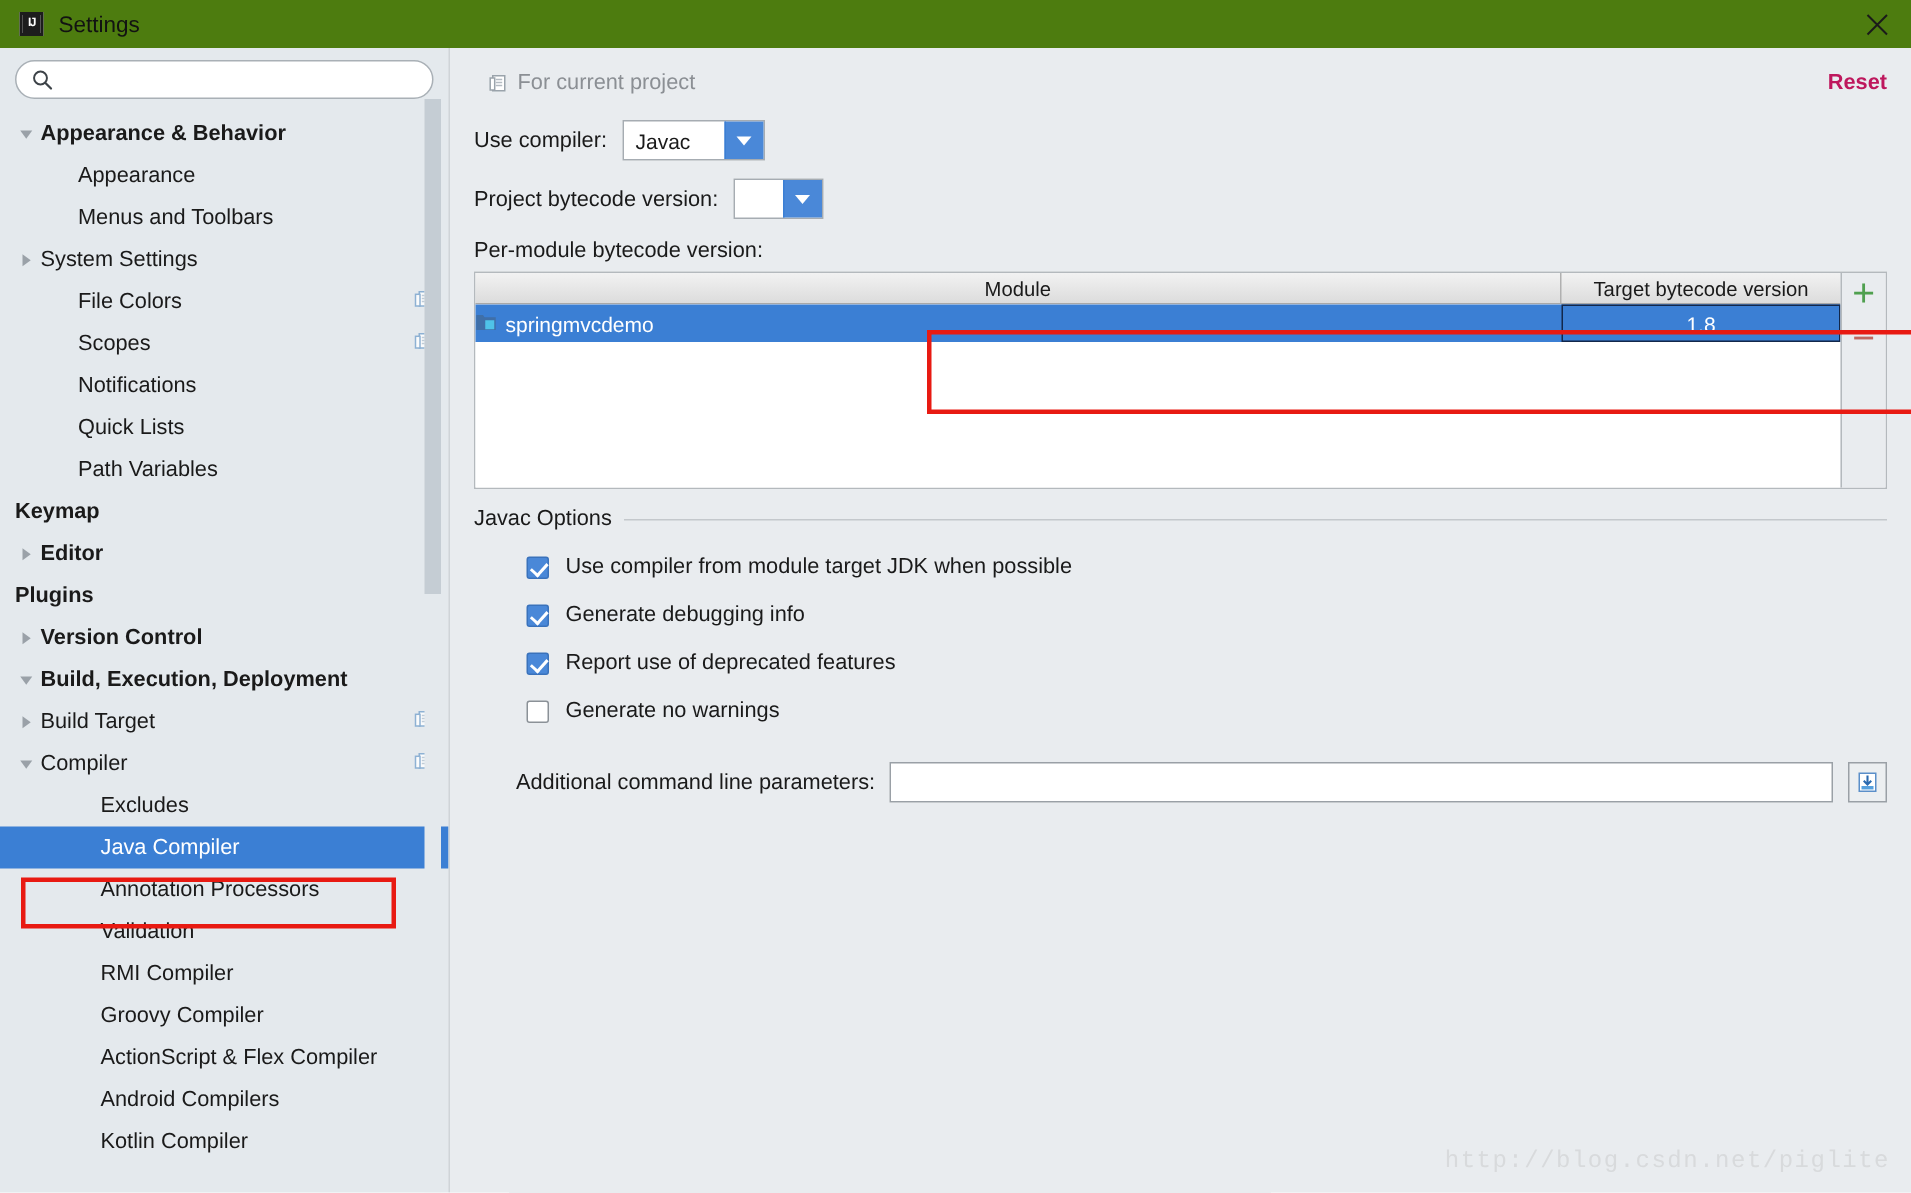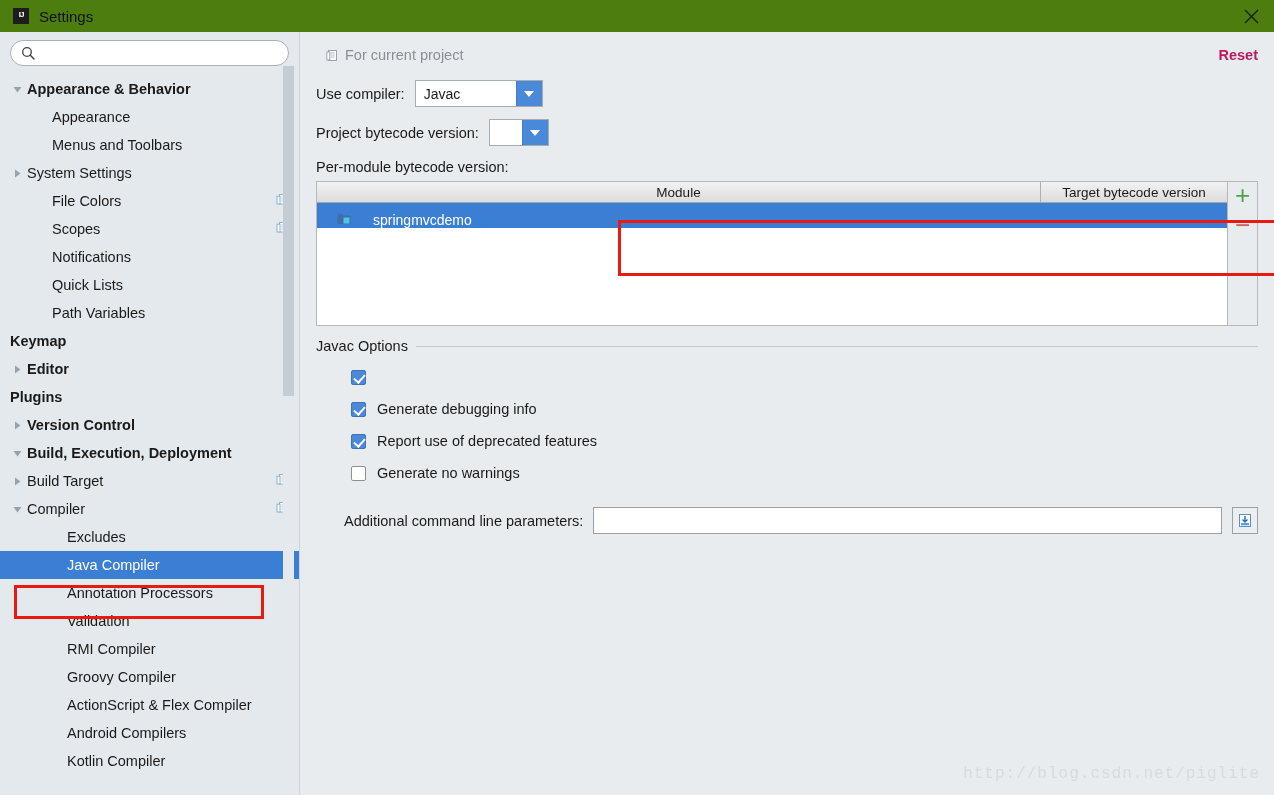--- a/index.html
+++ b/index.html
@@ -140,21 +140,21 @@
     width:26px; background:#4a88d8;
     display:flex; align-items:center; justify-content:center;
     border-left:1px solid #3b7fd4;
   }
   .combo .arrow i {
     display:block; width:0; height:0;
     border-left:5px solid transparent;
     border-right:5px solid transparent;
     border-top:6px solid #ffffff;
   }
-  #compiler-combo .val { width:100px; }
+  #compiler-combo .val { width:67px; }
   #bytecode-combo .val { width:32px; }
 
   #permod-label { margin-top:13px; font-size:14.5px; }
 
   
   #table-wrap {
     margin-top:6px; height:145px;
     background:#ffffff; border:1px solid #b4b9bd;
     display:flex; flex-direction:column;
     position:relative;
@@ -170,22 +170,22 @@
   #thead .th {
     display:flex; align-items:center; justify-content:center;
     font-size:13.5px; color:#1a1a1a;
   }
   #thead .th.col-module { flex:1; border-right:1px solid #b0b0b0; }
   #thead .th.col-target { width:186px; flex:none; }
   #tbody { flex:1; background:#ffffff; }
   .trow { height:25px; display:flex; align-items:stretch; }
   .trow.selected { background:#3b7fd4; }
   .trow .cell-module {
-    flex:1; min-width:0; display:flex; align-items:flex-end;
-    padding-left:20px; gap:22px; font-size:14px;
+    flex:1; min-width:0; display:flex; align-items:center;
+    padding-left:0; gap:6px; font-size:14px;
   }
   .trow.selected .cell-module { color:#ffffff; }
   .trow .cell-target {
     width:186px; flex:none;
     display:flex; align-items:center; justify-content:center;
     font-size:14px;
   }
   .trow.selected .cell-target {
     background:#3b7fd4; border:1px solid #12274a; color:#ffffff;
   }
@@ -476,40 +476,42 @@
           </div>
           <div id="tbody">
               <div class="trow selected">
                 <div class="cell-module">
                   <span><svg class="mod-icon" width="14" height="13" viewBox="0 0 14 13">
                       <path d="M0.5 2 L5 2 L6 3.5 L13.5 3.5 L13.5 12 L0.5 12 Z" fill="#3f6fa8"></path>
                       <rect x="6.5" y="5.5" width="6" height="6" fill="#4fc3e8"></rect>
                     </svg></span>
                   <span>springmvcdemo</span>
                 </div>
+                <div class="cell-target">1.8</div>
               </div>
             </div>
         </div>
         <div id="table-side">
           <div class="pm-btn" id="add-btn">+</div>
           <div class="pm-btn" id="remove-btn">−</div>
         </div>
       </div>
     </div>
 
     <div id="hl-table"></div>
 
     <div id="javac-group">
       <div id="javac-legend-row">
         <span id="javac-legend">Javac Options</span>
         <span id="javac-rule"></span>
       </div>
       <div id="cb-list">
           <div class="cb-row">
             <span class="cb checked"></span>
+            <span class="cb-label">Use compiler from module target JDK when possible</span>
           </div>
           <div class="cb-row">
             <span class="cb checked"></span>
             <span class="cb-label">Generate debugging info</span>
           </div>
           <div class="cb-row">
             <span class="cb checked"></span>
             <span class="cb-label">Report use of deprecated features</span>
           </div>
           <div class="cb-row">

